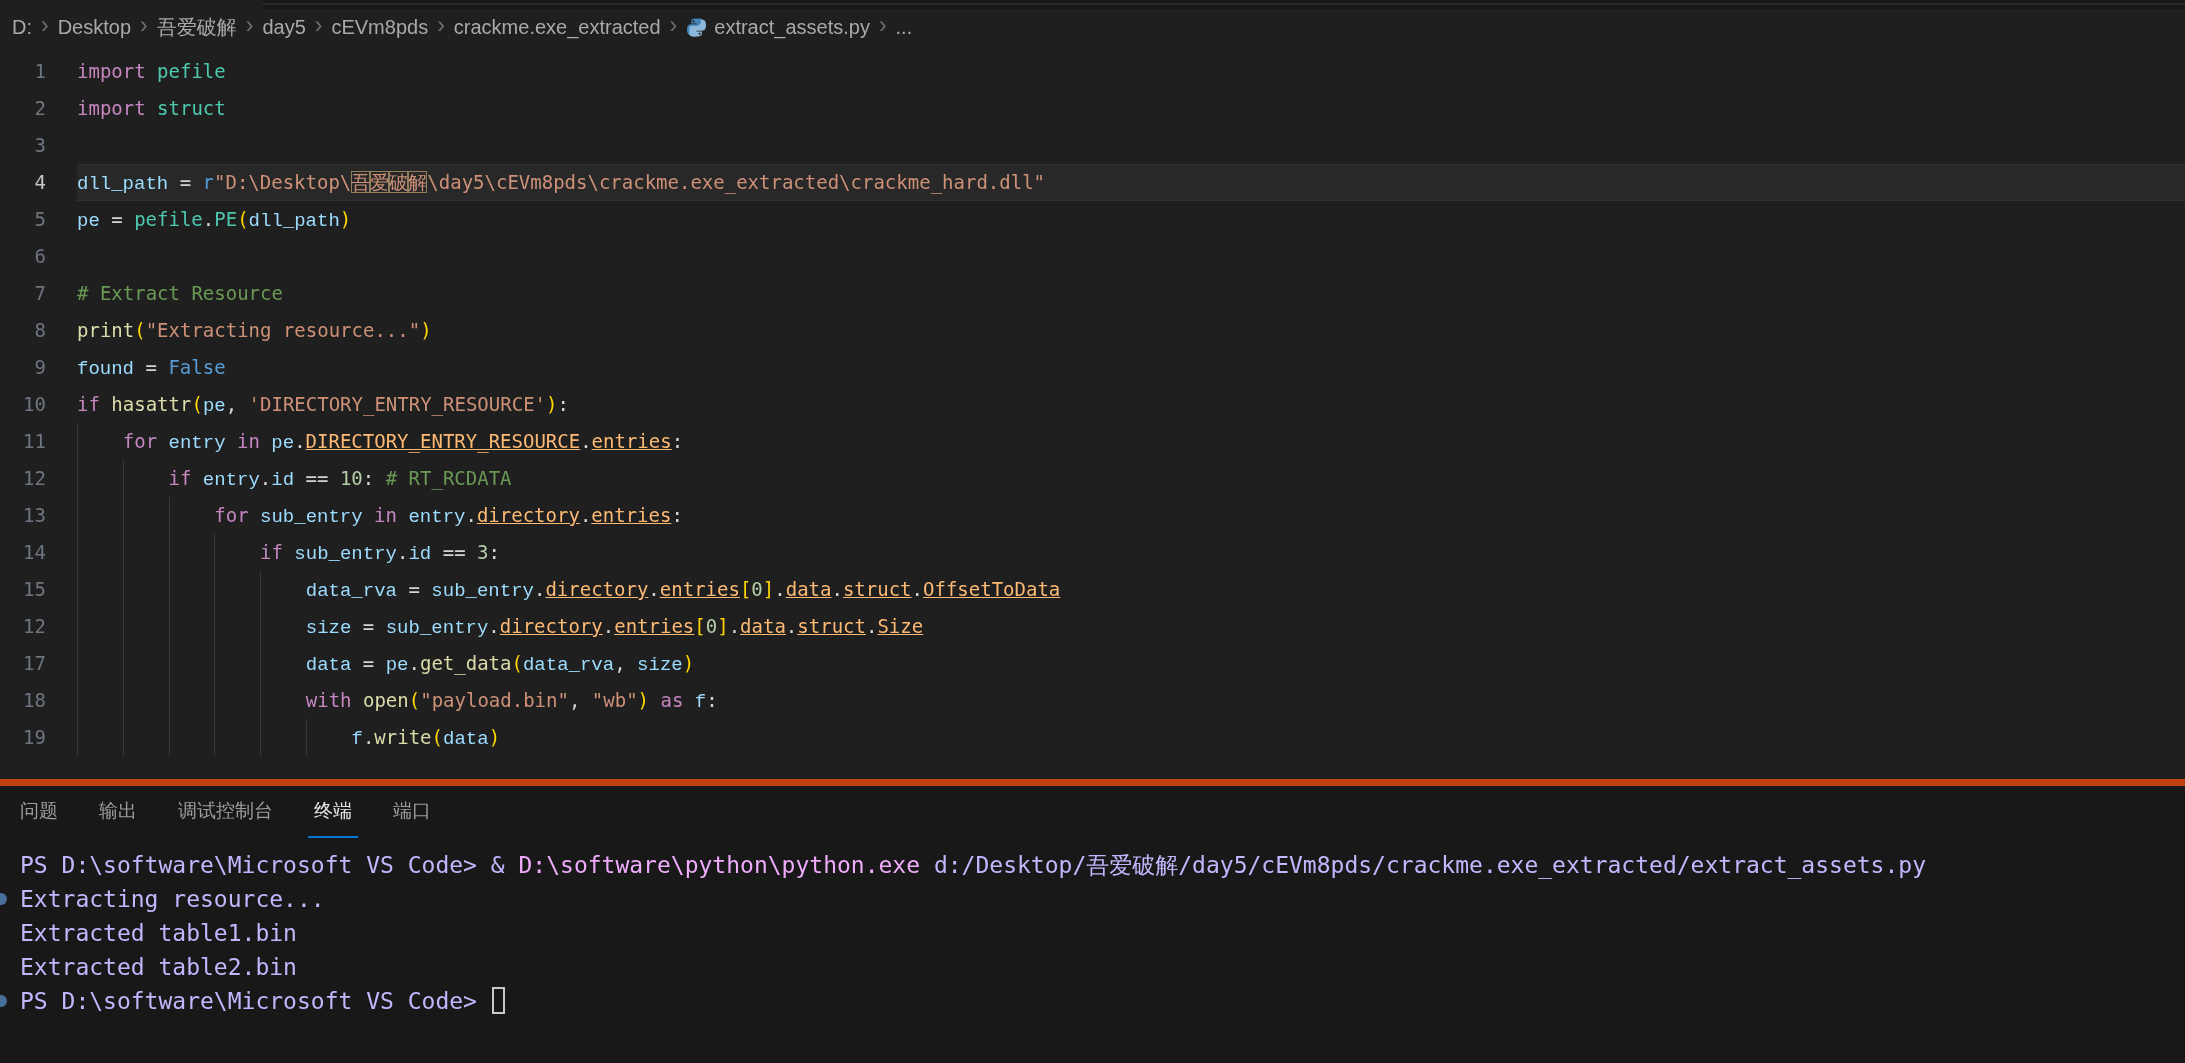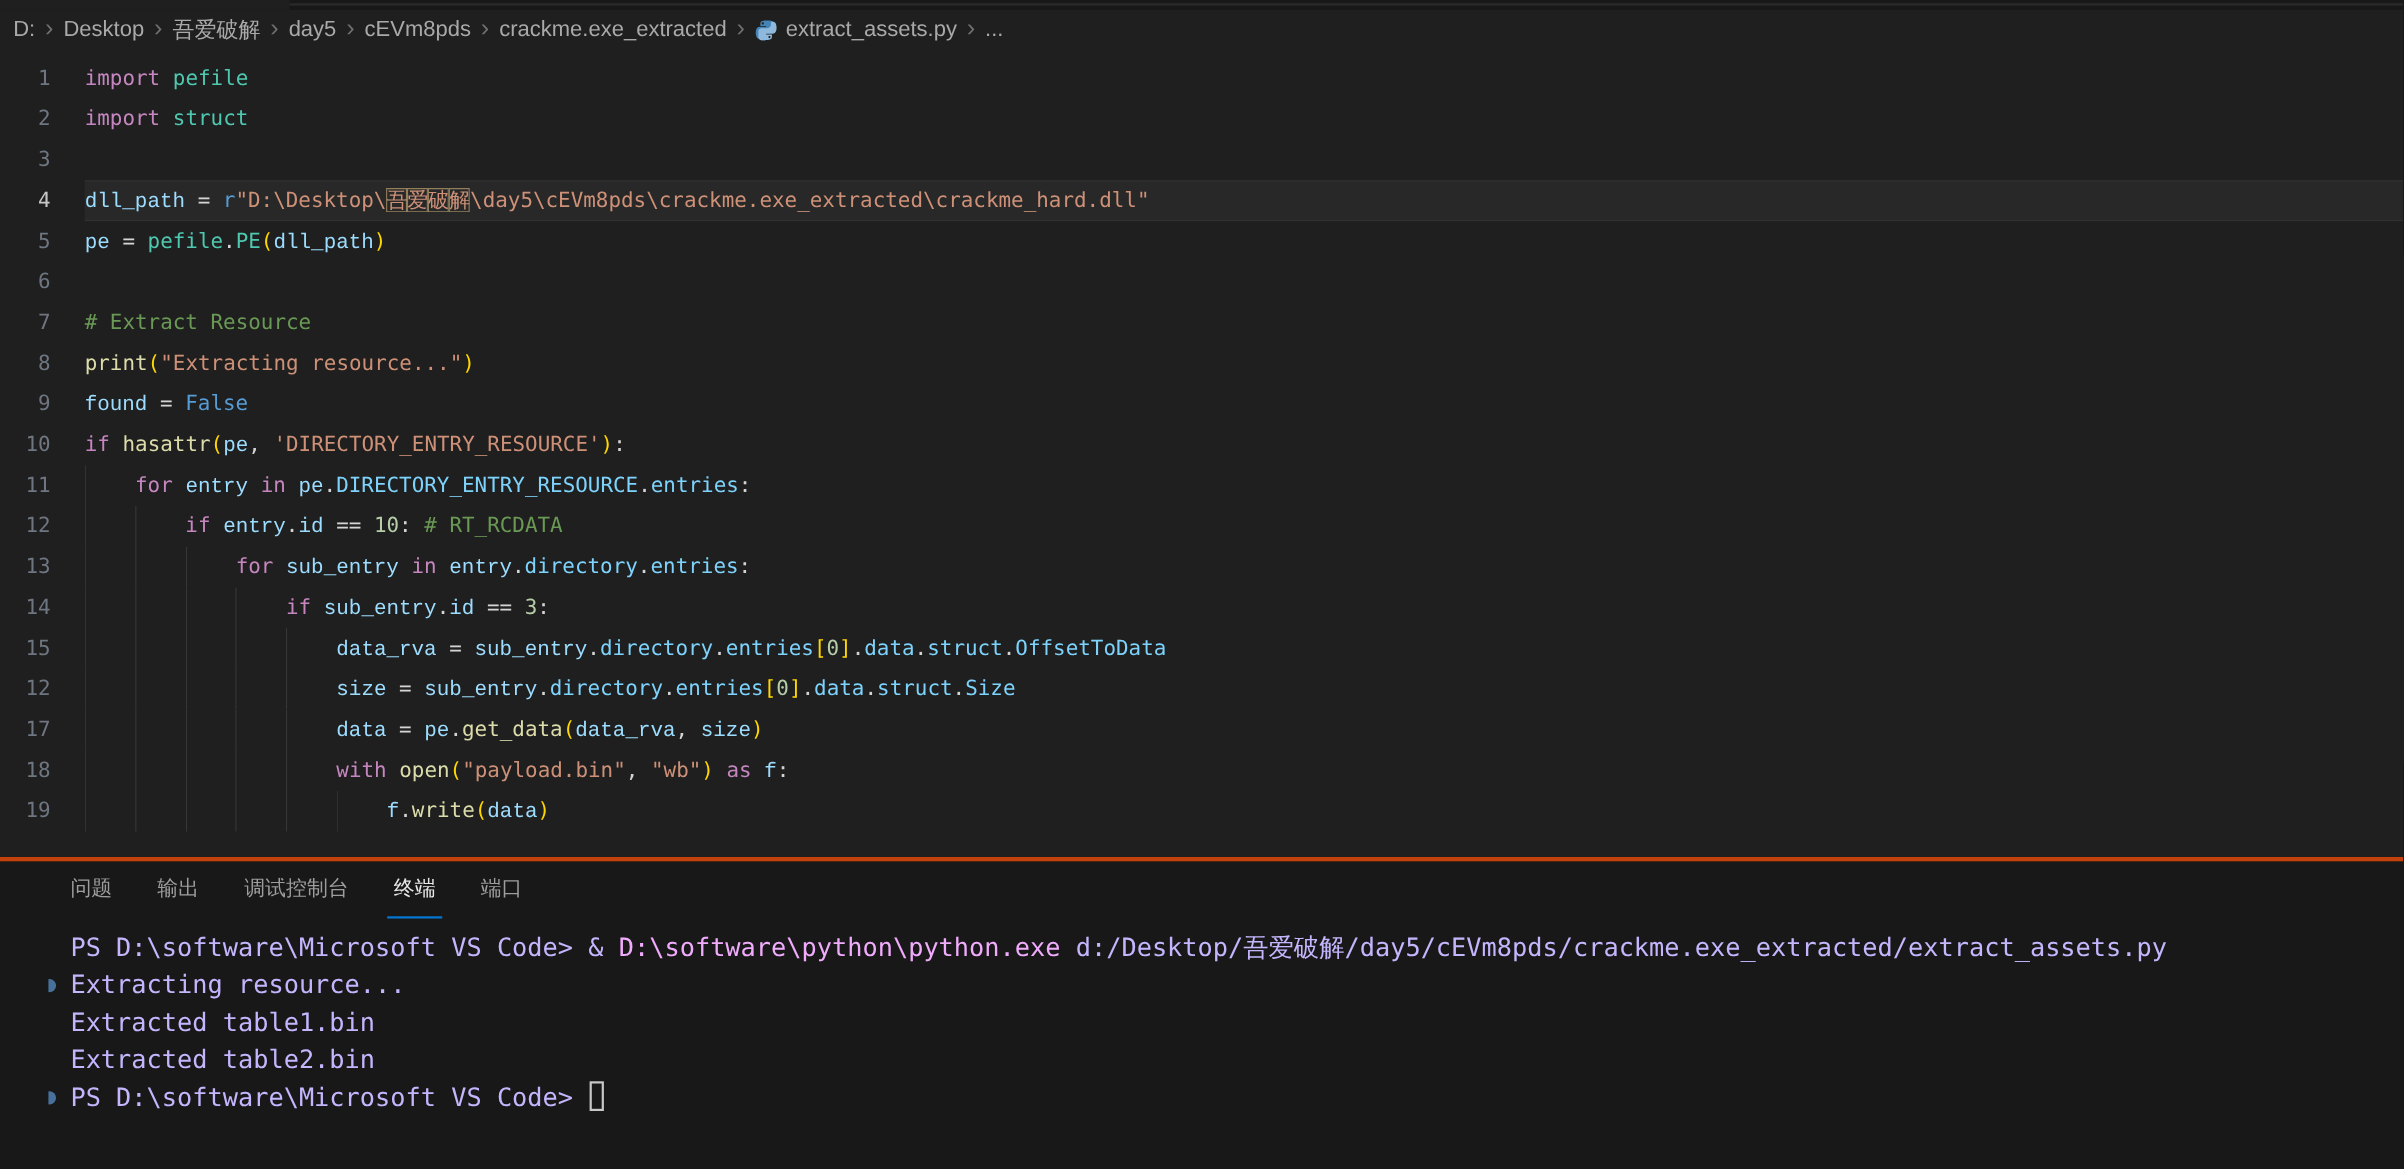--- a/index.html
+++ b/index.html
@@ -25,31 +25,31 @@
   .ln{width:46px;text-align:right;color:#6e7681;flex:none;user-select:none;}
   .ln.active{color:#c6c6c6;}
   .ct{margin-left:31px;flex:1;display:flex;align-items:stretch;box-sizing:border-box;}
   .ct.hl{background:rgba(255,255,255,0.045);border-top:1px solid #313131;border-bottom:1px solid #313131;line-height:35px;}
   .ind{width:4ch;flex:none;box-shadow:inset 1px 0 0 #373737;}
   .toks{white-space:pre;color:#cccccc;}
   .tok.kw{color:#c586c0;}
   .tok.mod,.tok.cls{color:#4ec9b0;}
   .tok.fn{color:#dcdcaa;}
   .tok.var{color:#9cdcfe;font-family:Liberation Mono, monospace;}
-  .tok.att{color:#7dd3fc;}
+  .tok.att{color:#fdba74;text-decoration:underline;}
   .tok.str{color:#ce9178;}
   .tok.num{color:#b5cea8;}
   .tok.com{color:#6a9955;}
   .tok.op,.tok.pl{color:#d4d4d4;}
   .tok.kwb{color:#569cd6;}
   .tok.b1{color:#ffd700;}
   .tok.cjk{box-shadow:inset 0 0 0 1px rgba(215,186,125,0.6);}
 
   
-  .panel{height:284px;background:#181818;border-top:4px solid #c2410c;box-sizing:border-box;padding-left:44px;}
+  .panel{height:284px;background:#181818;border-top:7px solid #c2410c;box-sizing:border-box;}
   .panel-tabs{height:52px;display:flex;align-items:stretch;padding-left:14px;}
   .ptab{font-size:19px;color:#9d9d9d;padding:0 6px;margin-right:29px;display:flex;align-items:center;
         border-bottom:2px solid transparent;box-sizing:border-box;cursor:pointer;}
   .ptab.active{color:#e7e7e7;border-bottom-color:#0078d4;}
 
   
   .terminal{font-family:"DejaVu Sans Mono",monospace;font-size:23px;color:#cccccc;
             padding:10px 0 0 20px;overflow:hidden;height:220px;}
   .tline{height:34px;line-height:34px;white-space:pre;position:relative;}
   .tseg.fg{color:#c4b5fd;}

